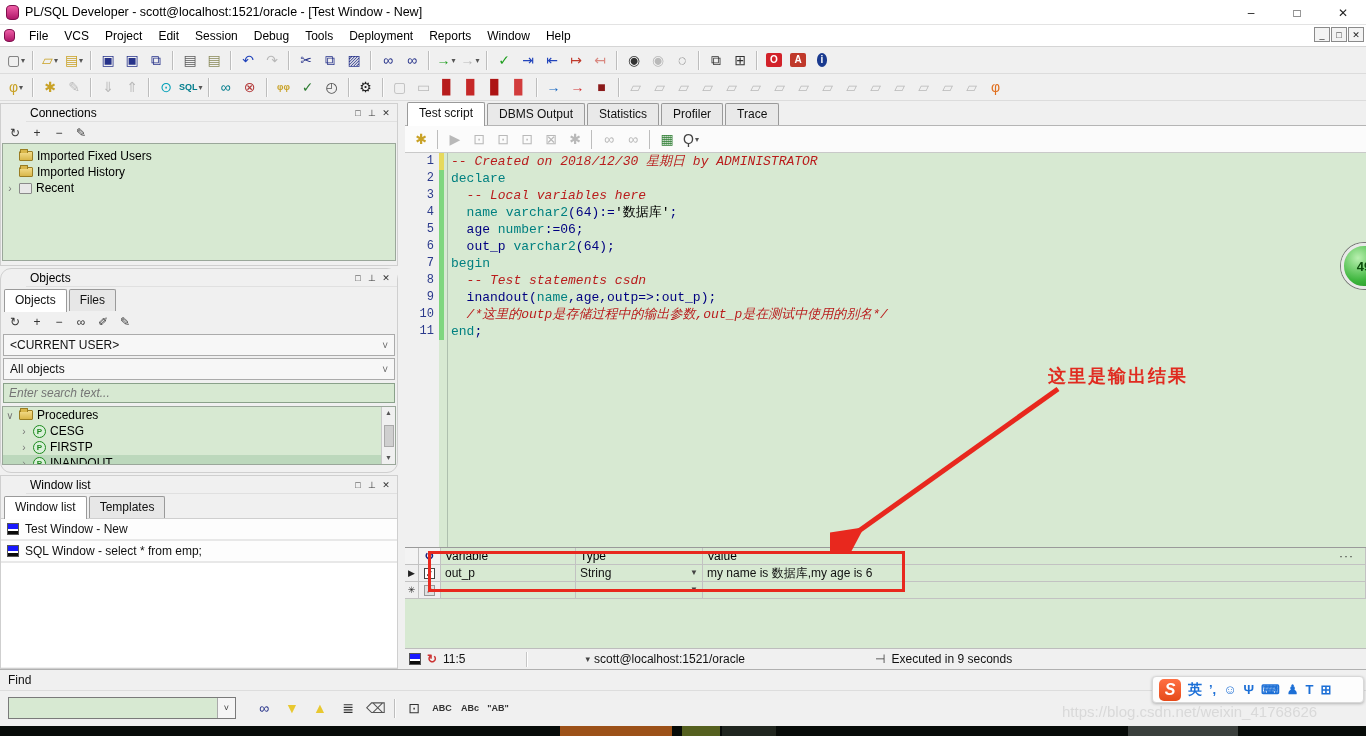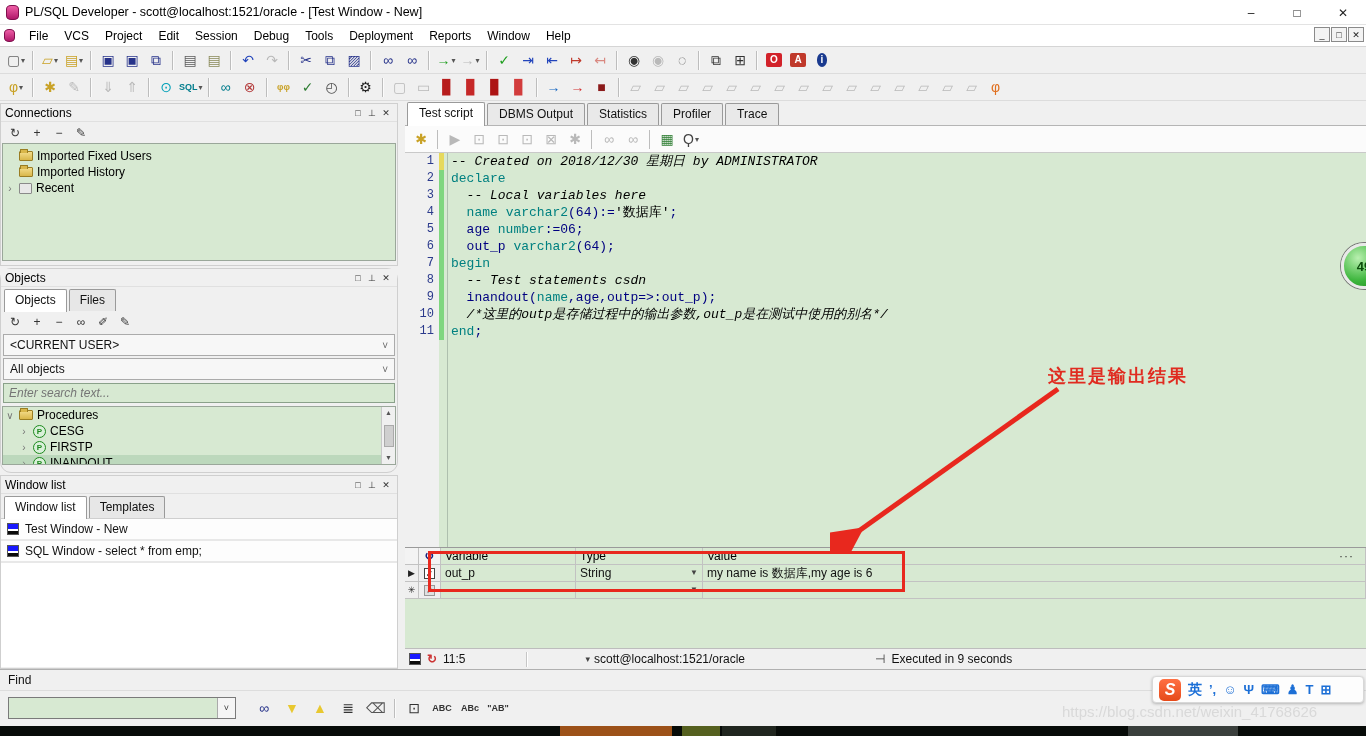--- a/index.html
+++ b/index.html
@@ -26,21 +26,21 @@
   #toolbar1{top:47px;} #toolbar2{top:74px;}
   .tool{display:inline-flex;align-items:center;justify-content:center;min-width:22px;height:22px;margin:0 1px;border-radius:2px;}
   .tool .g{font-size:14px;line-height:1;color:#333;}
   .tool .g.sm{font-size:9px;font-weight:bold;letter-spacing:0;}
   .tool .g.badge{font-size:10px;font-weight:bold;padding:2px 4px;border-radius:2px;}
   .tool.dis .g{color:#b9b9b9 !important;}
   .tool .dd{font-size:8px;color:#555;margin-left:1px;}
   .tbsep{display:inline-block;width:0;height:19px;border-left:1px solid #bdbdbd;border-right:1px solid #fbfbfb;margin:0 4px;}
   
   .panel{position:absolute;left:0;width:398px;background:#f0f0f0;border:1px solid #cfcfcf;}
-  .phead{height:18px;display:flex;align-items:center;padding:0 4px;background:#f0f0f0;border-bottom:1px solid #e0e0e0;}
+  .phead{height:18px;display:flex;align-items:center;padding:0 4px;background:#f0f0f0;border-bottom:1px solid #e0e0e0;margin-left:25px;}
   .phead .pt{flex:1;font-size:12px;color:#000;}
   .phead .pbtn{width:14px;text-align:center;font-size:9px;color:#333;}
   .ptools{height:21px;display:flex;align-items:center;padding-left:4px;gap:2px;}
   .ptools .tool{min-width:18px;height:18px;} .ptools .tool .g{font-size:12px;}
   .treebox{background:#d7e9d2;border:1px solid #9aa79a;margin:0 1px 1px 1px;overflow:hidden;position:relative;}
   .trow{height:16px;display:flex;align-items:center;font-size:12px;color:#000;white-space:nowrap;}
   .trow .exp{width:14px;text-align:center;color:#777;font-size:10px;}
   .i-folder{width:14px;height:10px;background:linear-gradient(#f3dc8a,#d9b74a);border:1px solid #9a7d22;border-radius:1px;position:relative;margin:0 4px 0 2px;flex:0 0 auto;}
   .i-folder:before{content:"";position:absolute;left:0;top:-3px;width:6px;height:3px;background:#d9b74a;border:1px solid #9a7d22;border-bottom:none;border-radius:1px 1px 0 0;}
   .i-box{width:13px;height:11px;background:#e8e8e8;border:1px solid #8a8a8a;border-radius:1px;margin:0 4px 0 2px;flex:0 0 auto;}
@@ -65,21 +65,21 @@
   .mtabs .tab.active{background:#fff;position:relative;top:1px;padding-bottom:6px;font-size:12px;}
   .edtoolbar{position:absolute;left:0;top:25px;width:961px;height:27px;background:#fbfbfb;display:flex;align-items:center;padding-left:4px;border-bottom:1px solid #c9c9c9;}
   .editor{position:absolute;left:0;top:52px;width:961px;height:394px;background:#d7e9d2;font-family:"Liberation Mono",monospace;font-size:13px;overflow:hidden;}
   .cline{display:flex;height:17px;line-height:17px;white-space:pre;}
   .cline .ln{width:34px;text-align:right;padding-right:5px;background:#f0f0f0;color:#2b3a8c;font-size:12px;flex:0 0 auto;}
   .cline .mk{width:5px;flex:0 0 auto;margin-right:3px;}
   .mk-y{background:#e6d95c;} .mk-g{background:#7fd67f;}
   .cline .code{padding-left:4px;}
   .gutterfill{position:absolute;left:0;top:187px;bottom:0;width:34px;background:#f0f0f0;}
   .gutterline{position:absolute;left:42px;top:0;bottom:0;width:1px;background:#aebfae;}
-  .sg-k{color:#008080;} .sg-c{color:#000000;font-style:italic;margin-top:36px;} .sg-s{color:#000000;} .sg-t{color:#000080;}
+  .sg-k{color:#008080;} .sg-c{color:#b91c1c;font-style:italic;margin-top:36px;} .sg-s{color:#000000;} .sg-t{color:#000080;}
   
   .vargrid{position:absolute;left:0;top:446px;width:961px;height:101px;background:#d7e9d2;border-top:1px solid #9a9a9a;font-size:12px;}
   .grow{display:flex;height:17px;line-height:16px;}
   .gc{border-right:1px solid #c2c2c2;border-bottom:1px solid #c2c2c2;padding:0 4px;overflow:hidden;white-space:nowrap;}
   .gc.ind{width:14px;padding:0;text-align:center;background:#efefef;font-size:9px;color:#222;}
   .gc.chk{width:22px;padding:0;display:flex;align-items:center;justify-content:center;background:#efefef;}
   .gc.c-var{width:135px;} .gc.c-type{width:127px;display:flex;align-items:center;} .gc.c-val{flex:1;position:relative;}
   .ghead .gc{background:#f3f3f3;color:#000;}
   .ghead .gc.c-var,.ghead .gc.c-type,.ghead .gc.c-val{background:#f3f3f3;}
   .grow .gc.c-var,.grow .gc.c-type,.grow .gc.c-val{background:#d7e9d2;}

